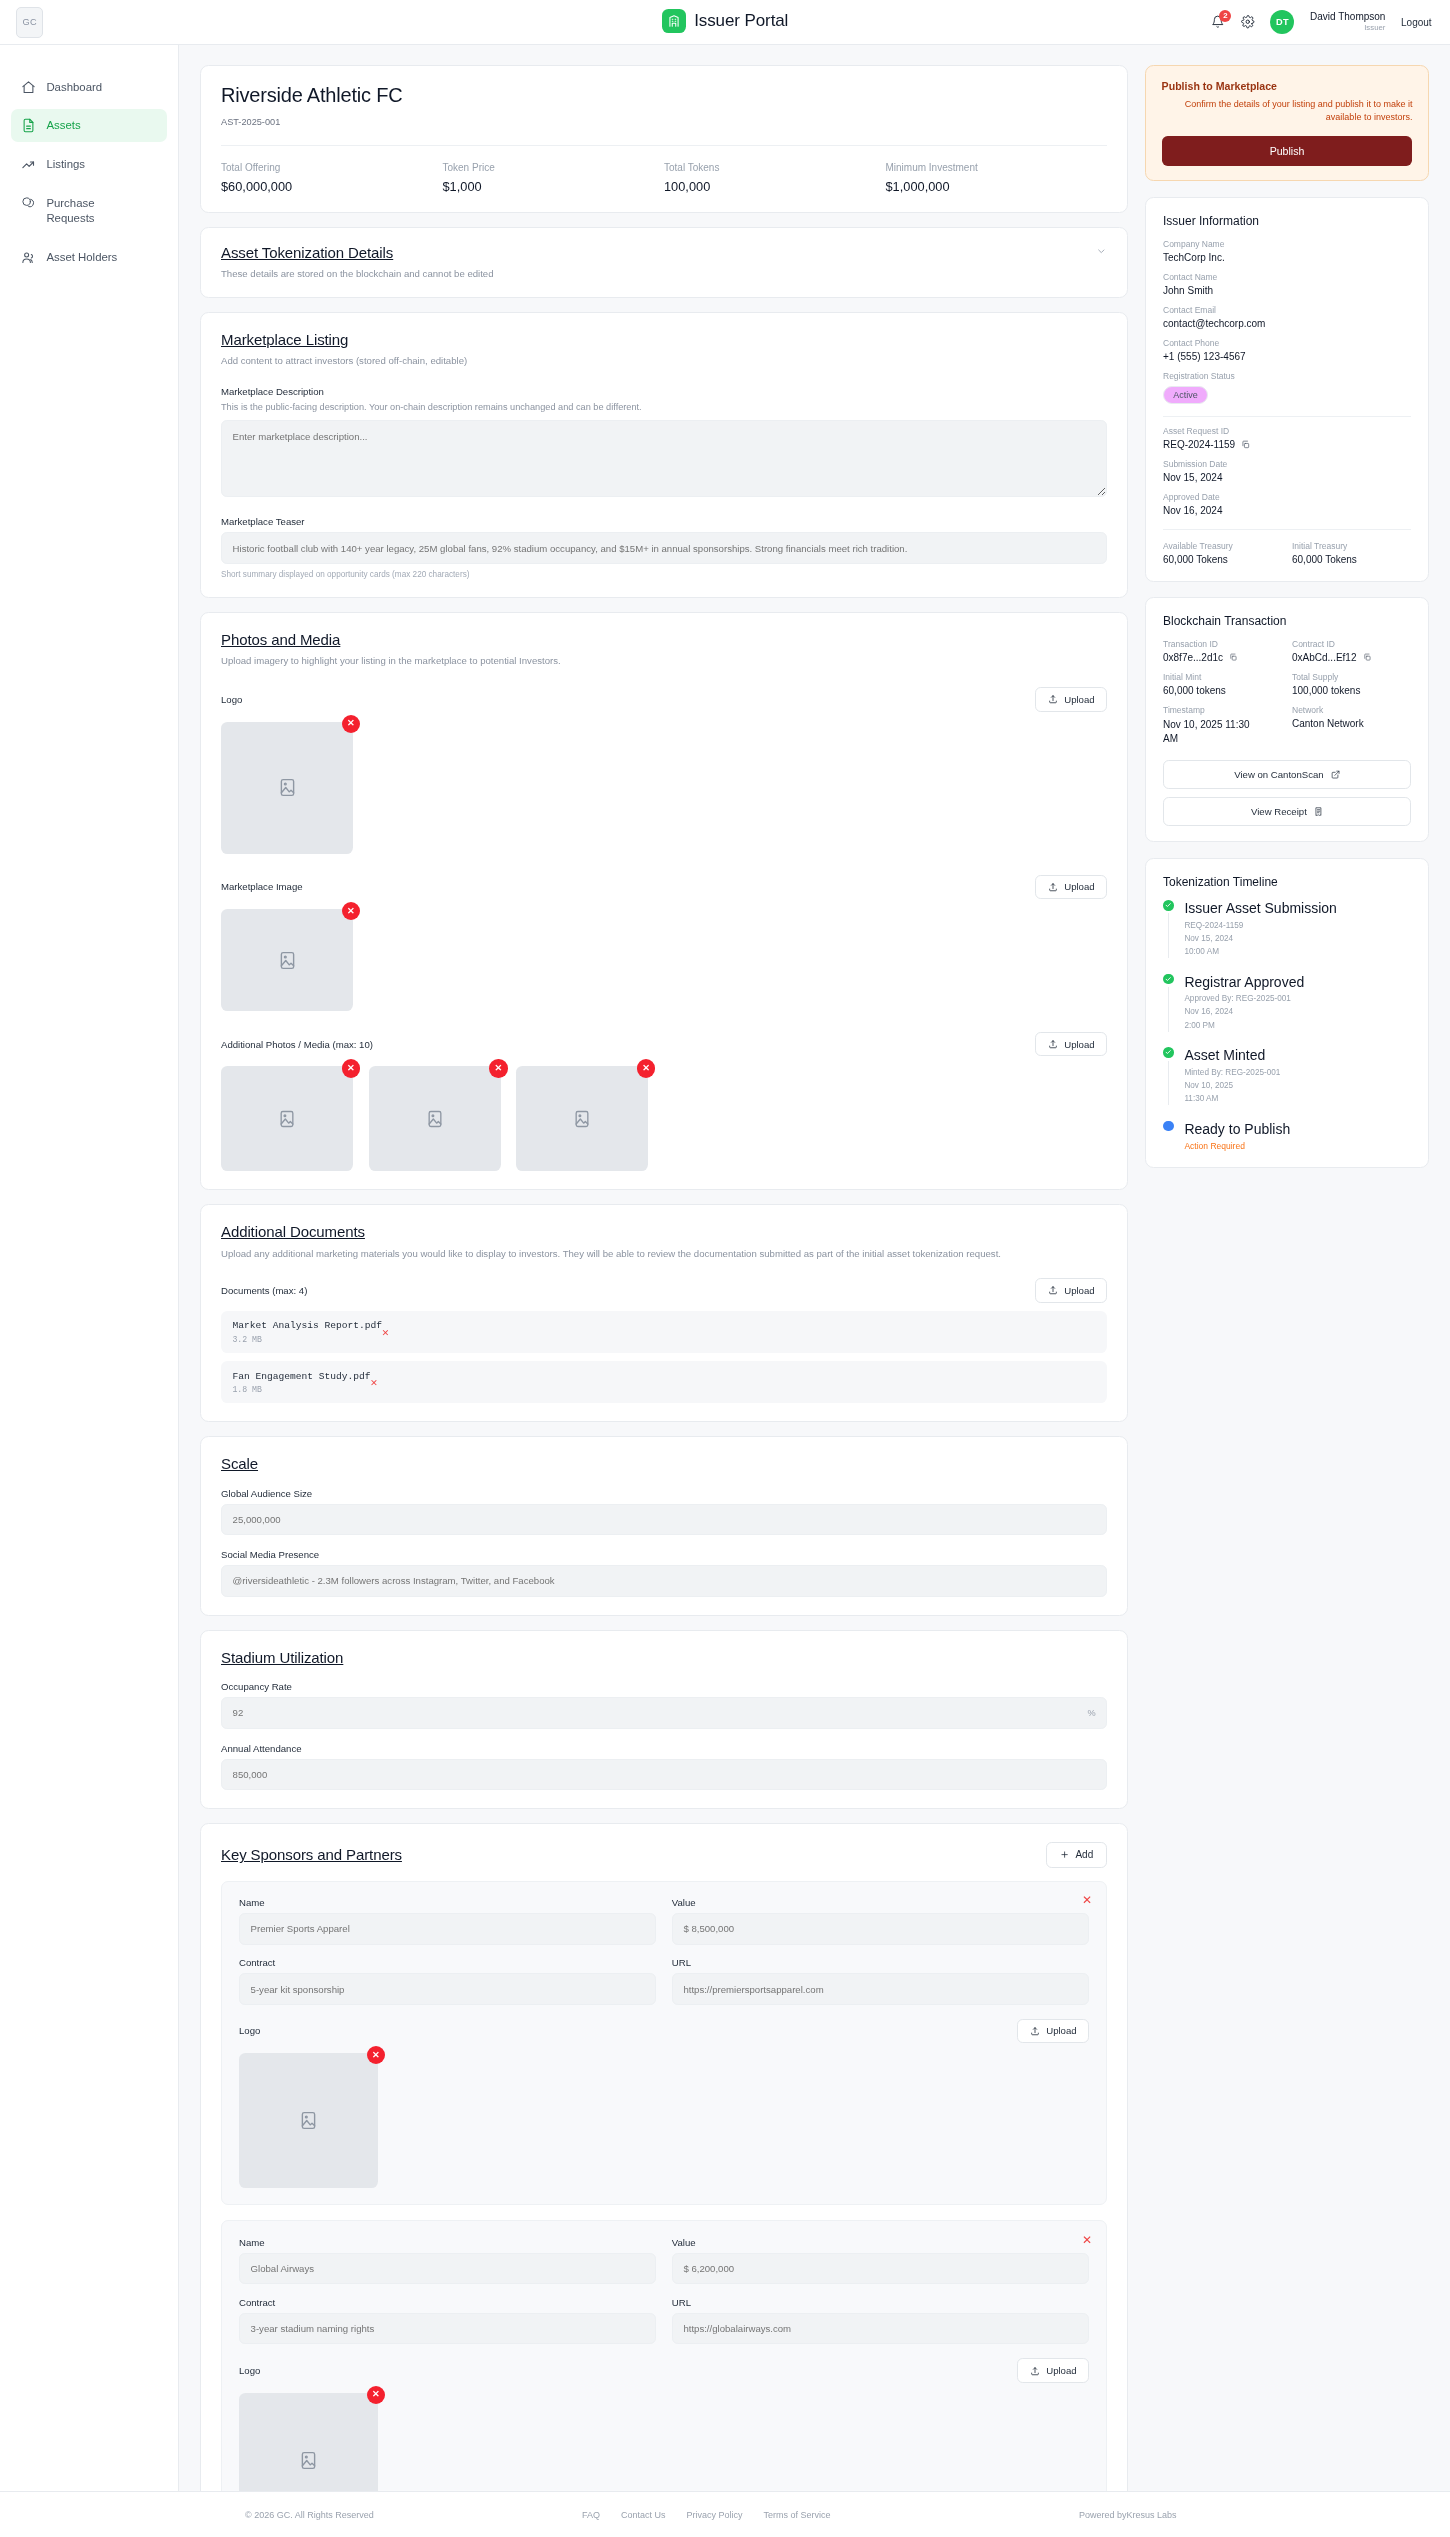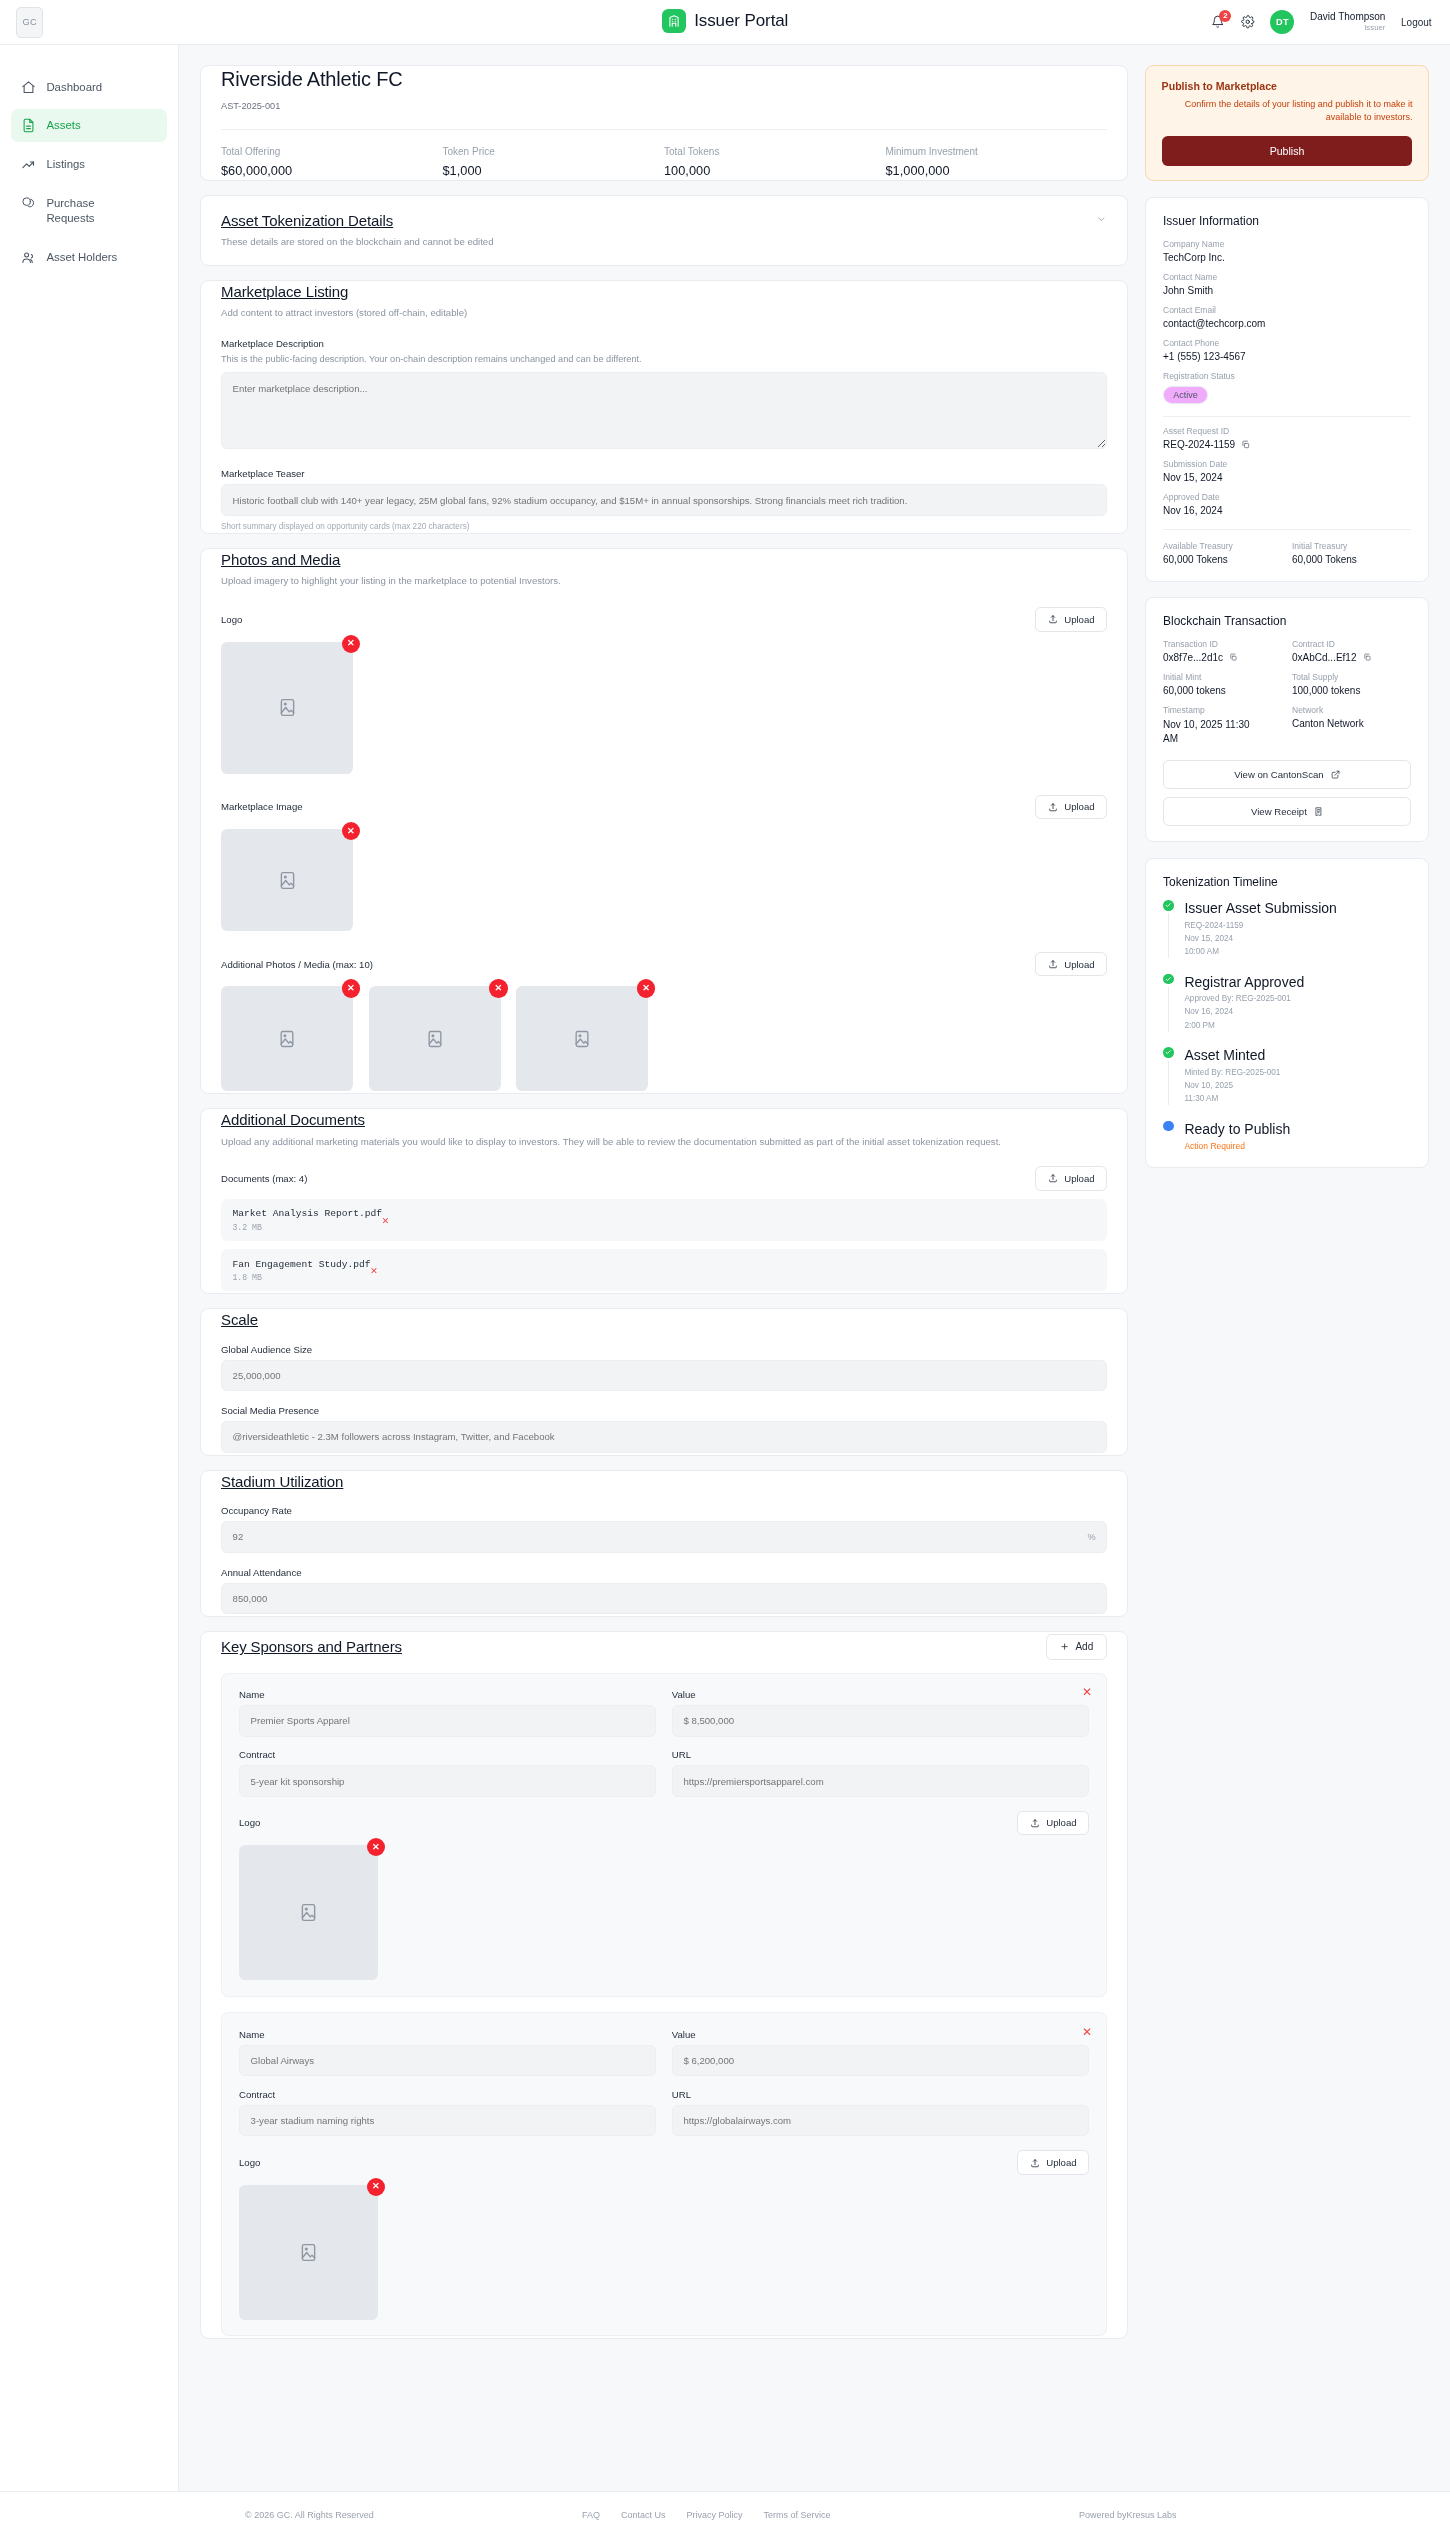--- a/index.html
+++ b/index.html
@@ -77,21 +77,21 @@
   .main-area {
     flex: 1; min-width: 0; background: #f7f8fa;
     padding: 20px 21px 7px 21px;
     display: flex; gap: 17px; align-items: flex-start;
   }
   .left-col { flex: 1; min-width: 0; display: flex; flex-direction: column; gap: 14px; }
   .right-col { width: 284px; flex: none; display: flex; flex-direction: column; gap: 15.6px; }
 
   .card {
     background: #ffffff; border: 0.7px solid #e8ebef; border-radius: 8.5px;
-    padding: 2px 20px;
+    padding: 18px 20px;
   }
   .asset-title { font-size: 20px; font-weight: 400; color: #101828; letter-spacing: -0.2px; }
   .asset-sub { font-size: 9.2px; color: #6b7280; margin-top: 10px; }
   .hr { height: 0.7px; background: #edf0f3; margin: 18.4px 0 15.6px 0; }
   .stat-row { display: flex; }
   .stat { flex: 1; }
   .stat-label { font-size: 10px; color: #98a1ad; }
   .stat-value { font-size: 12.8px; color: #101828; margin-top: 6.4px; }
 
   .sec-head { display: flex; align-items: flex-start; justify-content: space-between; }

